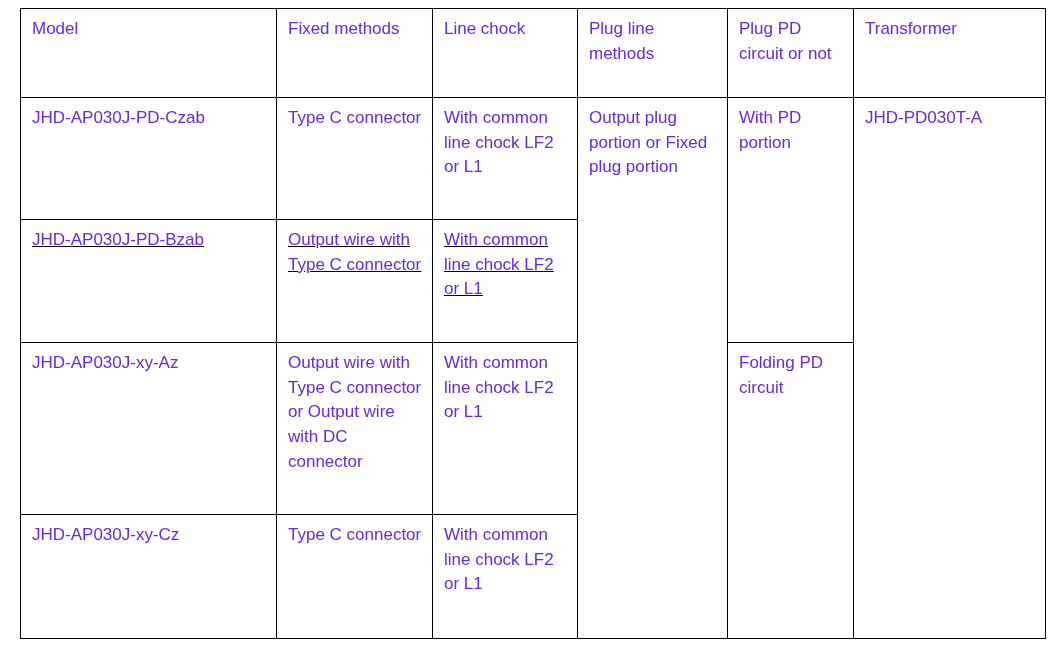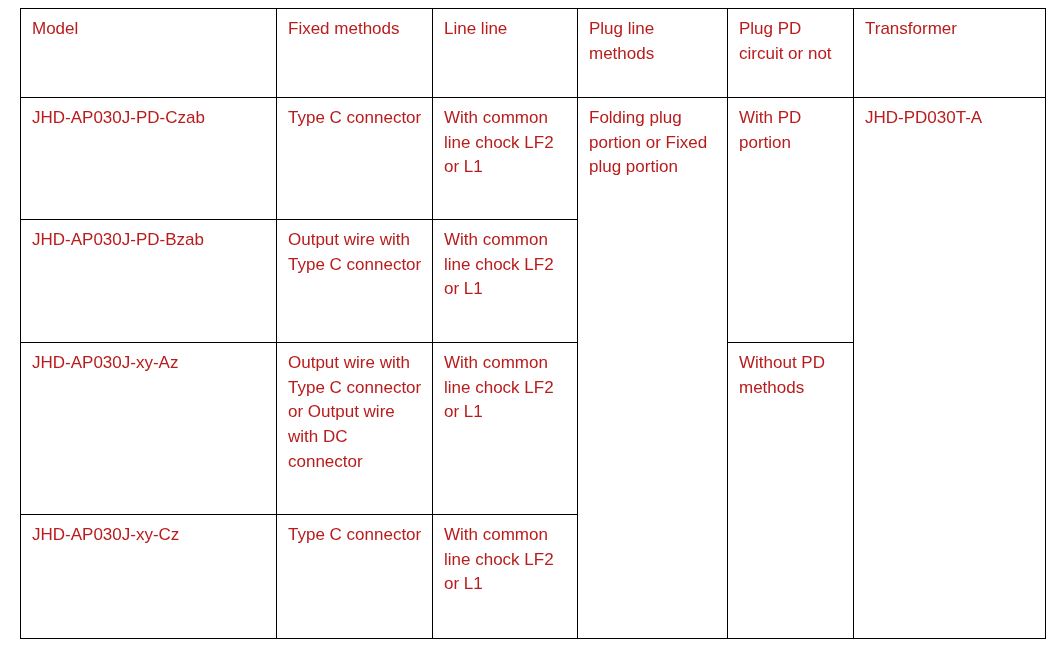--- a/index.html
+++ b/index.html
@@ -31,37 +31,37 @@
     background: #ffffff;
   }
   table.spec-table td {
     border: 1px solid #000000;
     vertical-align: top;
     text-align: left;
     padding: 8px 10px 8px 11px;
     font-size: 17px;
     line-height: 1.45;
     font-family: "Liberation Sans", sans-serif;
-    color: #b91c1c;
+    color: #6d28d9;
     word-wrap: break-word;
     overflow-wrap: break-word;
     white-space: normal;
   }
   
   col.c-model       { width: 256px; }
   col.c-output      { width: 156px; }
   col.c-chock       { width: 145px; }
   col.c-plug        { width: 150px; }
   col.c-pd          { width: 126px; }
   col.c-transformer { width: 192px; }
 
   
   tr.row-header { height: 89px; }
   tr.row-1      { height: 122px; }
-  tr.row-2      { height: 123px; }
+  tr.row-2      { height: 123px; text-decoration: underline; }
   tr.row-3      { height: 172px; }
   tr.row-4      { height: 124px; }
 
   td.header-cell { font-weight: normal; }
   .cell-text { display: block; }
 </style>
 </head>
 <body>
 
 <div class="page">
@@ -78,21 +78,21 @@
     <tbody>
 
       <tr class="row-header">
         <td class="header-cell">
           <span class="cell-text">Model</span>
         </td>
         <td class="header-cell">
           <span class="cell-text">Fixed methods</span>
         </td>
         <td class="header-cell">
-          <span class="cell-text">Line line</span>
+          <span class="cell-text">Line chock</span>
         </td>
         <td class="header-cell">
           <span class="cell-text">Plug line methods</span>
         </td>
         <td class="header-cell">
           <span class="cell-text">Plug PD circuit or not</span>
         </td>
         <td class="header-cell">
           <span class="cell-text">Transformer</span>
         </td>
@@ -102,21 +102,21 @@
         <td>
           <span class="cell-text">JHD-AP030J-PD-Czab</span>
         </td>
         <td>
           <span class="cell-text">Type C connector</span>
         </td>
         <td>
           <span class="cell-text">With common line chock LF2 or L1</span>
         </td>
         <td rowspan="4">
-          <span class="cell-text">Folding plug portion or Fixed plug portion</span>
+          <span class="cell-text">Output plug portion or Fixed plug portion</span>
         </td>
         <td rowspan="2">
           <span class="cell-text">With PD portion</span>
         </td>
         <td rowspan="4">
           <span class="cell-text">JHD-PD030T-A</span>
         </td>
       </tr>
 
       <tr class="row-2">
@@ -135,21 +135,21 @@
         <td>
           <span class="cell-text">JHD-AP030J-xy-Az</span>
         </td>
         <td>
           <span class="cell-text">Output wire with Type C connector or Output wire with DC connector</span>
         </td>
         <td>
           <span class="cell-text">With common line chock LF2 or L1</span>
         </td>
         <td rowspan="2">
-          <span class="cell-text">Without PD methods</span>
+          <span class="cell-text">Folding PD circuit</span>
         </td>
       </tr>
 
       <tr class="row-4">
         <td>
           <span class="cell-text">JHD-AP030J-xy-Cz</span>
         </td>
         <td>
           <span class="cell-text">Type C connector</span>
         </td>

